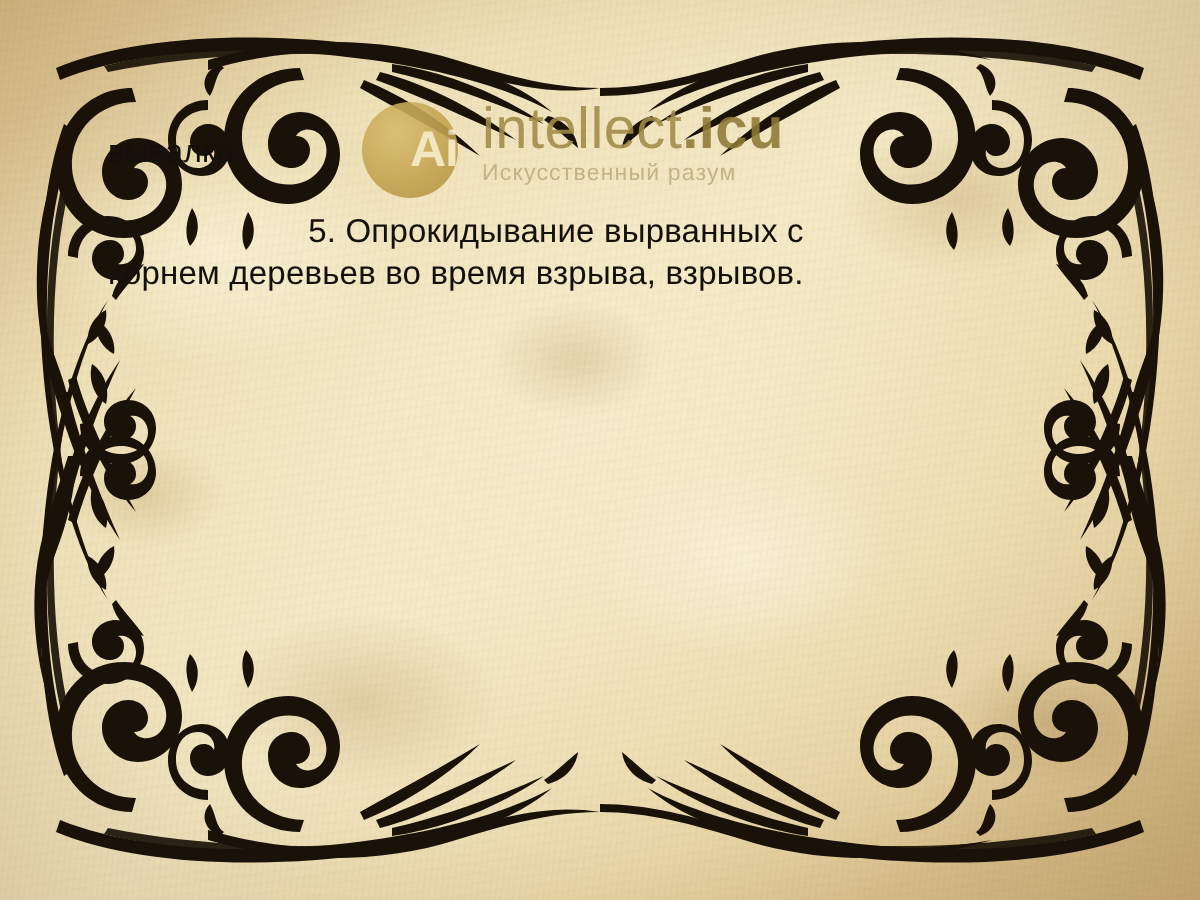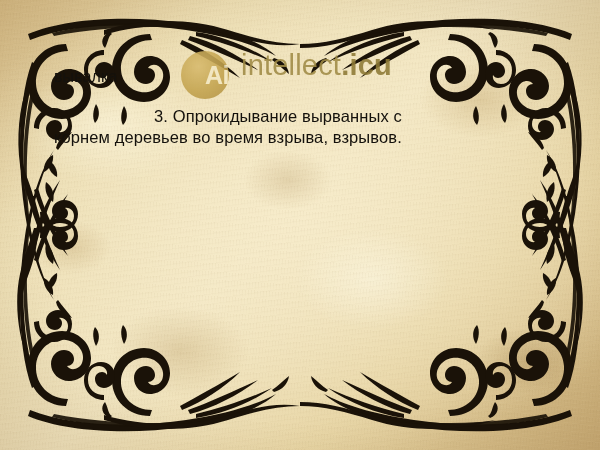--- a/index.html
+++ b/index.html
@@ -223,21 +223,22 @@
       </g>
     </svg>
   </div>
 
   <div id="watermark">
     <div id="wm-badge">
       <span id="wm-badge-text">Ai</span>
     </div>
     <div id="wm-words">
       <div id="wm-brand"><span class="lite">intellect</span><span class="bold">.icu</span></div>
+      <div id="wm-tagline">Искусственный  разум</div>
     </div>
   </div>
 
   <div class="txt" id="headword">вывалка</div>
 
-  <div class="txt" id="definition">3. Опрокидывание вырванных с
+  <div class="txt" id="definition">5. Опрокидывание вырванных с
 корнем деревьев во время взрыва, взрывов.</div>
 
 </div>
 
 </body></html>

